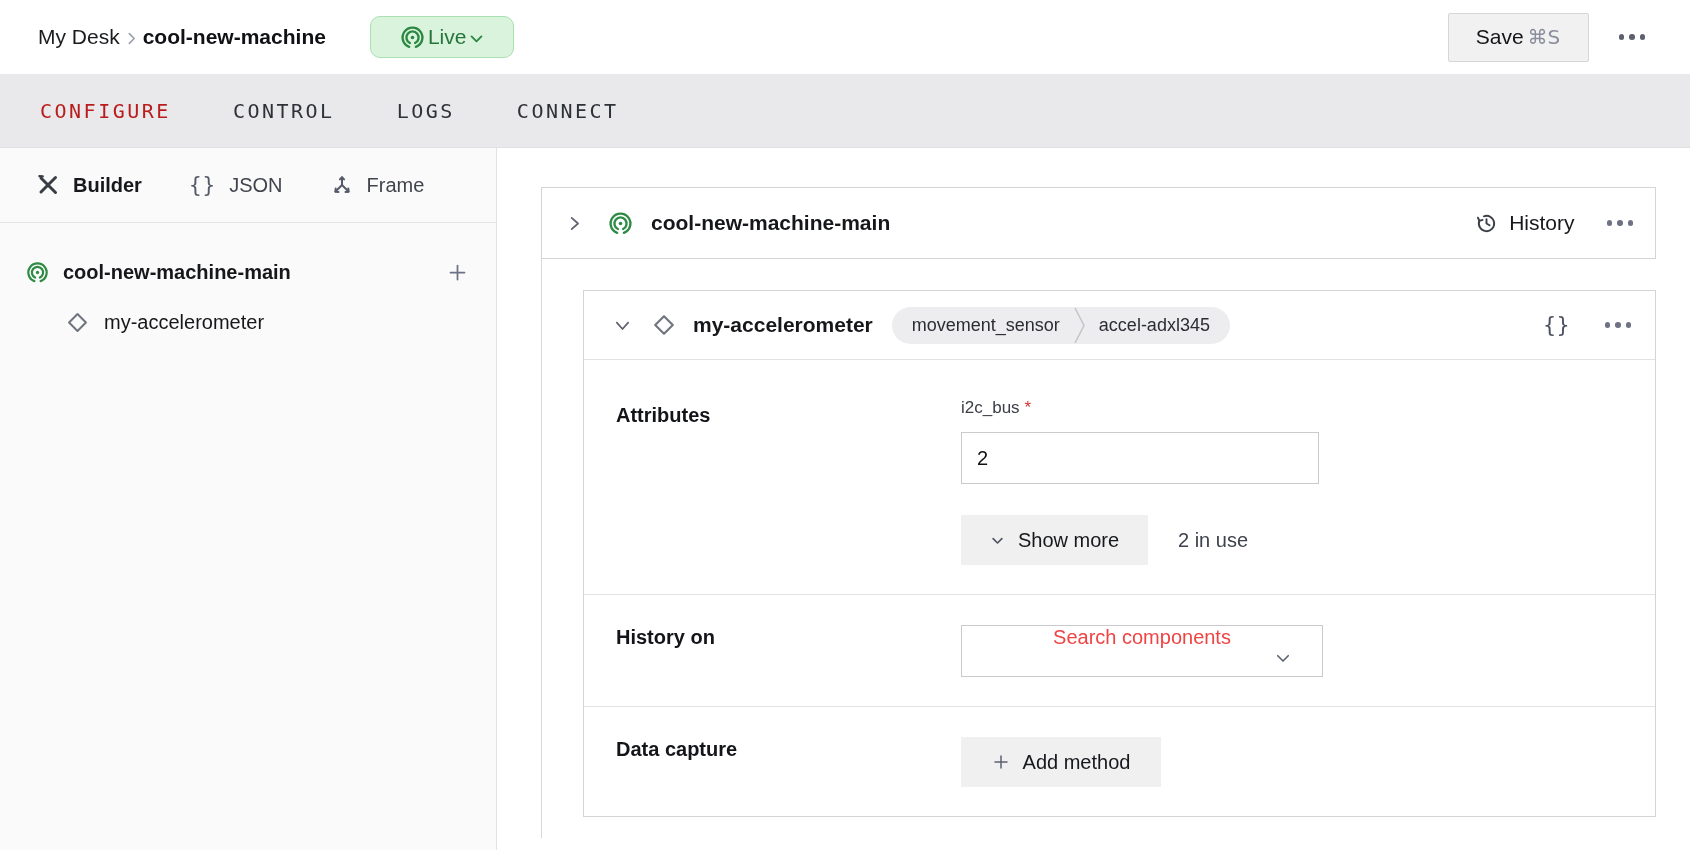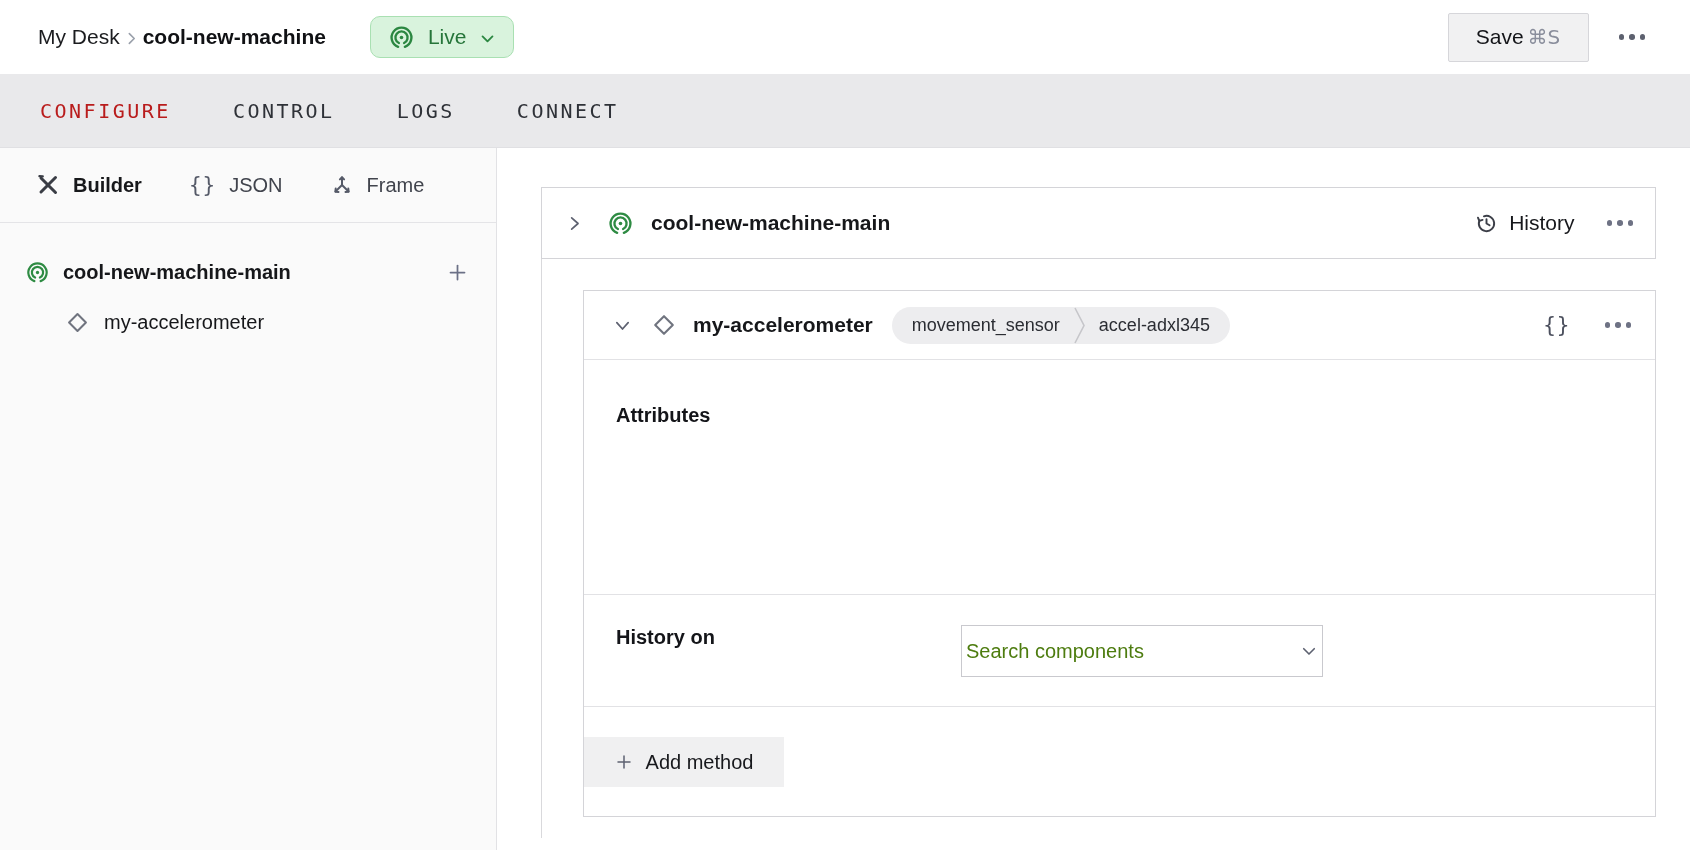--- a/index.html
+++ b/index.html
@@ -16,23 +16,23 @@
     position:absolute; top:0; left:0; right:0; height:74px;
     background:#ffffff; display:flex; align-items:center;
     padding:0 45px 0 38px;
   }
   .breadcrumb { display:flex; align-items:center; gap:5px; font-size:21px; }
   .crumb-parent { color:#1b1c1f; }
   .crumb-current { font-weight:700; color:#101114; }
   .crumb-chev { color:#9aa0ab; margin-top:2px; }
 
   .live-badge {
-    margin-left:44px; height:42px; padding:0 17px;
+    margin-left:44px; height:42px; padding:0 28px;
     background:#d9f3dd; border:1.5px solid #a9e0b2; border-radius:10px;
-    display:inline-flex; align-items:center; gap:13px;
+    display:inline-flex; align-items:center; gap:2px;
     color:#26753a; font-size:21px; cursor:pointer;
   }
   .live-badge .chev { margin-top:2px; }
 
   .save-btn {
     margin-left:auto; width:141px; height:49px;
     background:#f1f1f2; border:1px solid #d6d6da; border-radius:2px;
     display:flex; align-items:center; justify-content:center; gap:4px;
     font-size:21px; color:#141519; cursor:pointer;
     font-family:"Liberation Sans","DejaVu Sans",sans-serif;
@@ -135,22 +135,22 @@
     display:flex; align-items:center; justify-content:center; gap:13px;
     font-size:20px; color:#17181c;
     font-family:"Liberation Sans","DejaVu Sans",sans-serif;
   }
   .show-more { width:187px; }
   .show-more .chev { color:#4e525f; }
   .in-use { margin-left:30px; font-size:20px; color:#3f424d; }
 
   .select-box {
     margin-top:0; width:362px; height:52px; border:1px solid #c9c9ce;
-    display:flex; align-items:center; padding:0 4px; cursor:pointer;
-    font-size:20px; color:#4d7c0f; background:#fff;
+    display:flex; align-items:center; padding:0 30px; cursor:pointer;
+    font-size:20px; color:#ef4444; background:#fff;flex-direction:column;
   }
   .select-box .chev { margin-left:auto; color:#5d6170; }
   .sec-depends .sec-body { padding-top:30px; }
   .sec-capture .sec-body { padding-top:30px; }
   .add-method { width:200px; }
   .add-method .plus-glyph { color:#5d6170; }
 </style>
 </head>
 <body>
 
@@ -319,37 +319,55 @@
       <span class="braces-glyph">{}</span>
       <div class="dots gray">
           <i></i>
           <i></i>
           <i></i>
         </div>
     </div>
 
     <div class="comp-section sec-attributes">
       <div class="sec-label">Attributes</div>
+      <div class="sec-body">
+        <div class="field-label">
+          <span>i2c_bus</span><span class="req">*</span>
+        </div>
+        <input class="attr-input" type="text" value="2" style="">
+        <div class="show-row">
+          <button class="btn-gray show-more">
+            <span class="chev">
+              <svg width="15" height="15" viewBox="0 0 24 24" fill="none" stroke="currentColor" stroke-width="2.6" stroke-linecap="round" stroke-linejoin="round">
+                  <polyline points="5,9 12,16 19,9"></polyline>
+                </svg>
+            </span>
+            <span>Show more</span>
+          </button>
+          <span class="in-use">2 in use</span>
+        </div>
+      </div>
     </div>
 
     <div class="comp-section sec-depends">
       <div class="sec-label">History on</div>
       <div class="sec-body">
         <div class="select-box">
           <span>Search components</span>
           <span class="chev">
             <svg width="18" height="18" viewBox="0 0 24 24" fill="none" stroke="currentColor" stroke-width="2.2" stroke-linecap="round" stroke-linejoin="round">
                 <polyline points="5,9 12,16 19,9"></polyline>
               </svg>
           </span>
         </div>
       </div>
     </div>
 
     <div class="comp-section sec-capture">
+      <div class="sec-label">Data capture</div>
       <div class="sec-body">
         <button class="btn-gray add-method">
           <span class="plus-glyph">
             <svg width="18" height="18" viewBox="0 0 24 24" fill="none" stroke="currentColor" stroke-width="2" stroke-linecap="round">
                 <path d="M12 4 V20"></path>
                 <path d="M4 12 H20"></path>
               </svg>
           </span>
           <span>Add method</span>
         </button>

